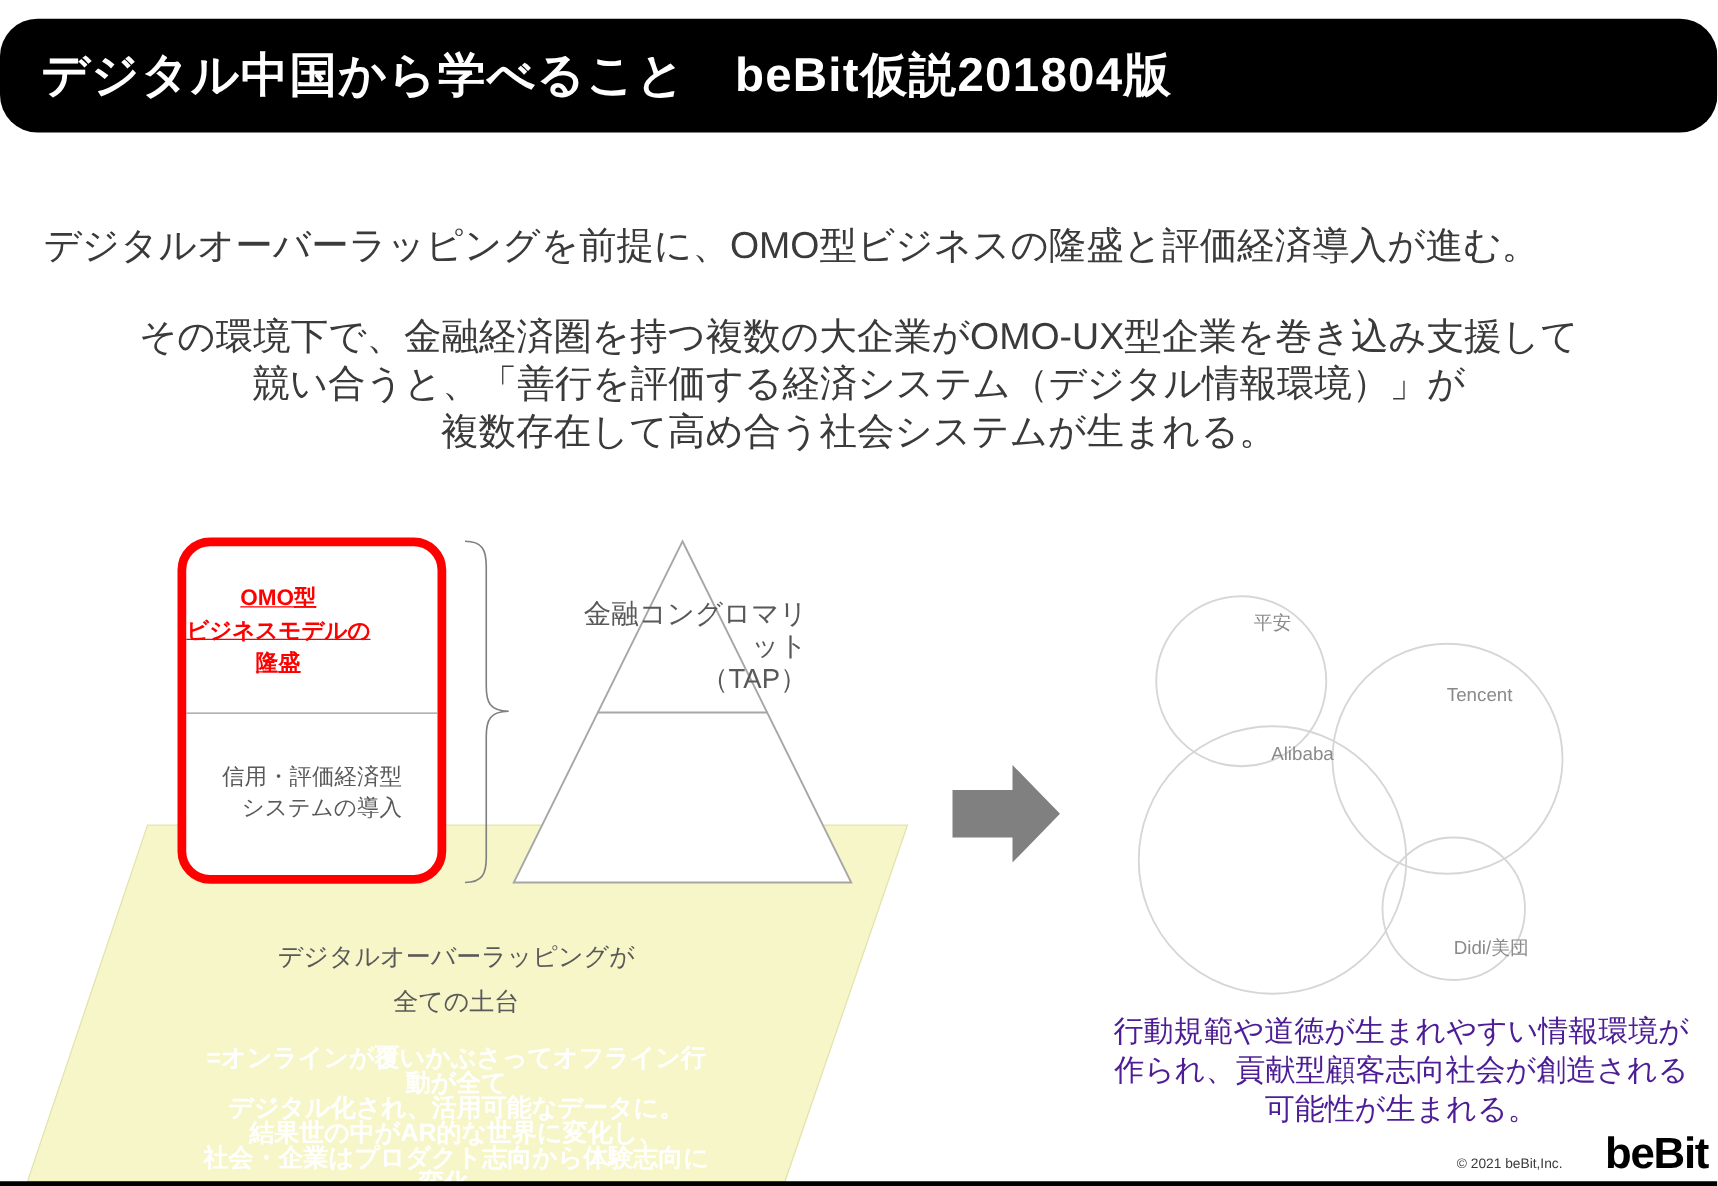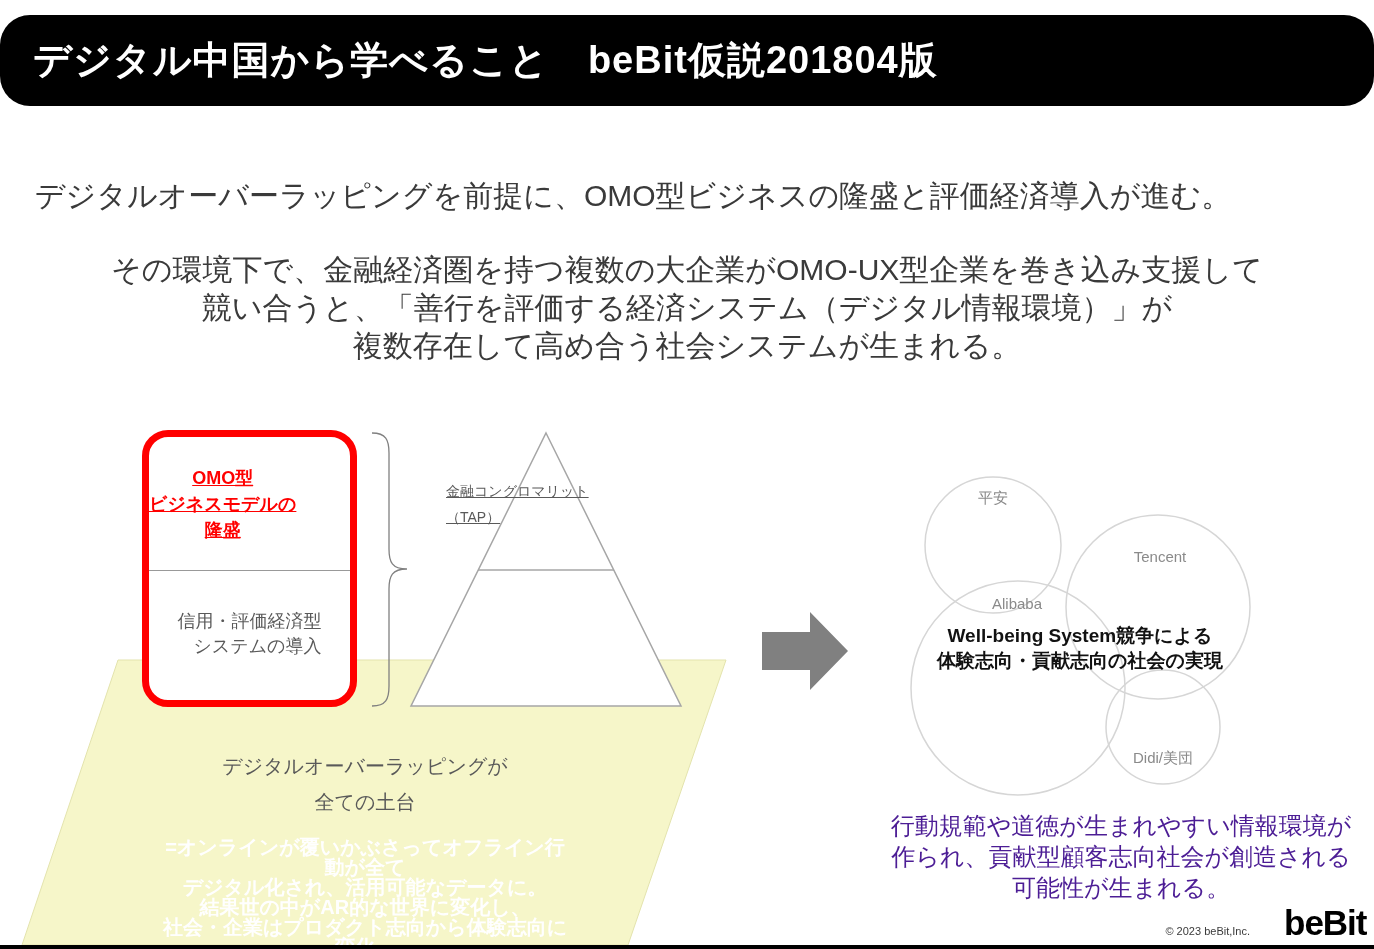--- a/index.html
+++ b/index.html
@@ -50,40 +50,40 @@
   .red-box-bottom {
     position:absolute; left:0; top:134px; width:100%; height:126px;
     display:flex; align-items:center; justify-content:center;
   }
   .red-box-bottom-label {
     color:#595959; font-size:18px; line-height:25px; text-align:right;
   }
 
   
   .pyr-top {
-    position:absolute; left:446px; top:478px; width:200px; text-align:left;
-    font-size:14px; line-height:26px; color:#595959;text-decoration:underline;
+    position:absolute; left:446px; top:478px; width:200px; text-align:right;
+    font-size:22px; line-height:26px; color:#595959;
   }
   .pyr-bottom {
     position:absolute; left:446px; top:610px; width:200px; text-align:center;
     font-size:18px; line-height:25px; color:#595959;
   }
 
   
   .base-title {
     position:absolute; left:165px; top:748px; width:400px; text-align:center;
     font-size:20px; line-height:36px; color:#595959;
   }
   .base-desc {
     position:absolute; left:160px; top:837px; width:410px; text-align:center;
     font-size:20px; font-weight:bold; color:#ffffff; line-height:20px;
   }
 
   
-  .circle-label { position:absolute; color:#8a8a8a; font-size:15px; text-align:center; }
+  .circle-label { position:absolute; color:#8a8a8a; font-size:15px; text-align:right; }
   .lbl-pingan  { left:953px;  top:489px; width:80px;  }
   .lbl-tencent { left:1110px; top:524px; width:100px;margin-top:24px; }
   .lbl-alibaba { left:967px;  top:595px; width:100px; }
   .lbl-didi    { left:1103px; top:749px; width:120px; }
 
   .eco-headline {
     position:absolute; left:925px; top:623px; width:310px; text-align:center;
     font-size:19px; font-weight:bold; color:#111111; line-height:25px;
   }
 
@@ -152,24 +152,22 @@
   <div class="base-desc pre">=オンラインが覆いかぶさってオフライン行動が全て
 デジタル化され、活用可能なデータに。
 結果世の中がAR的な世界に変化し、
 社会・企業はプロダクト志向から体験志向に変化。</div>
 
   <div class="circle-label lbl-pingan">平安</div>
   <div class="circle-label lbl-tencent">Tencent</div>
   <div class="circle-label lbl-alibaba">Alibaba</div>
   <div class="circle-label lbl-didi">Didi/美団</div>
 
-  <div class="eco-headline pre">Well-being System競争による
-体験志向・貢献志向の社会の実現</div>
 
   <div class="outcome pre">行動規範や道徳が生まれやすい情報環境が
 作られ、貢献型顧客志向社会が創造される
 可能性が生まれる。</div>
 
-  <div class="copyright">© 2023 beBit,Inc.</div>
+  <div class="copyright">© 2021 beBit,Inc.</div>
   <div class="logo">beBit</div>
   <div class="bottom-bar"></div>
 
 </div>
 
 </body></html>

